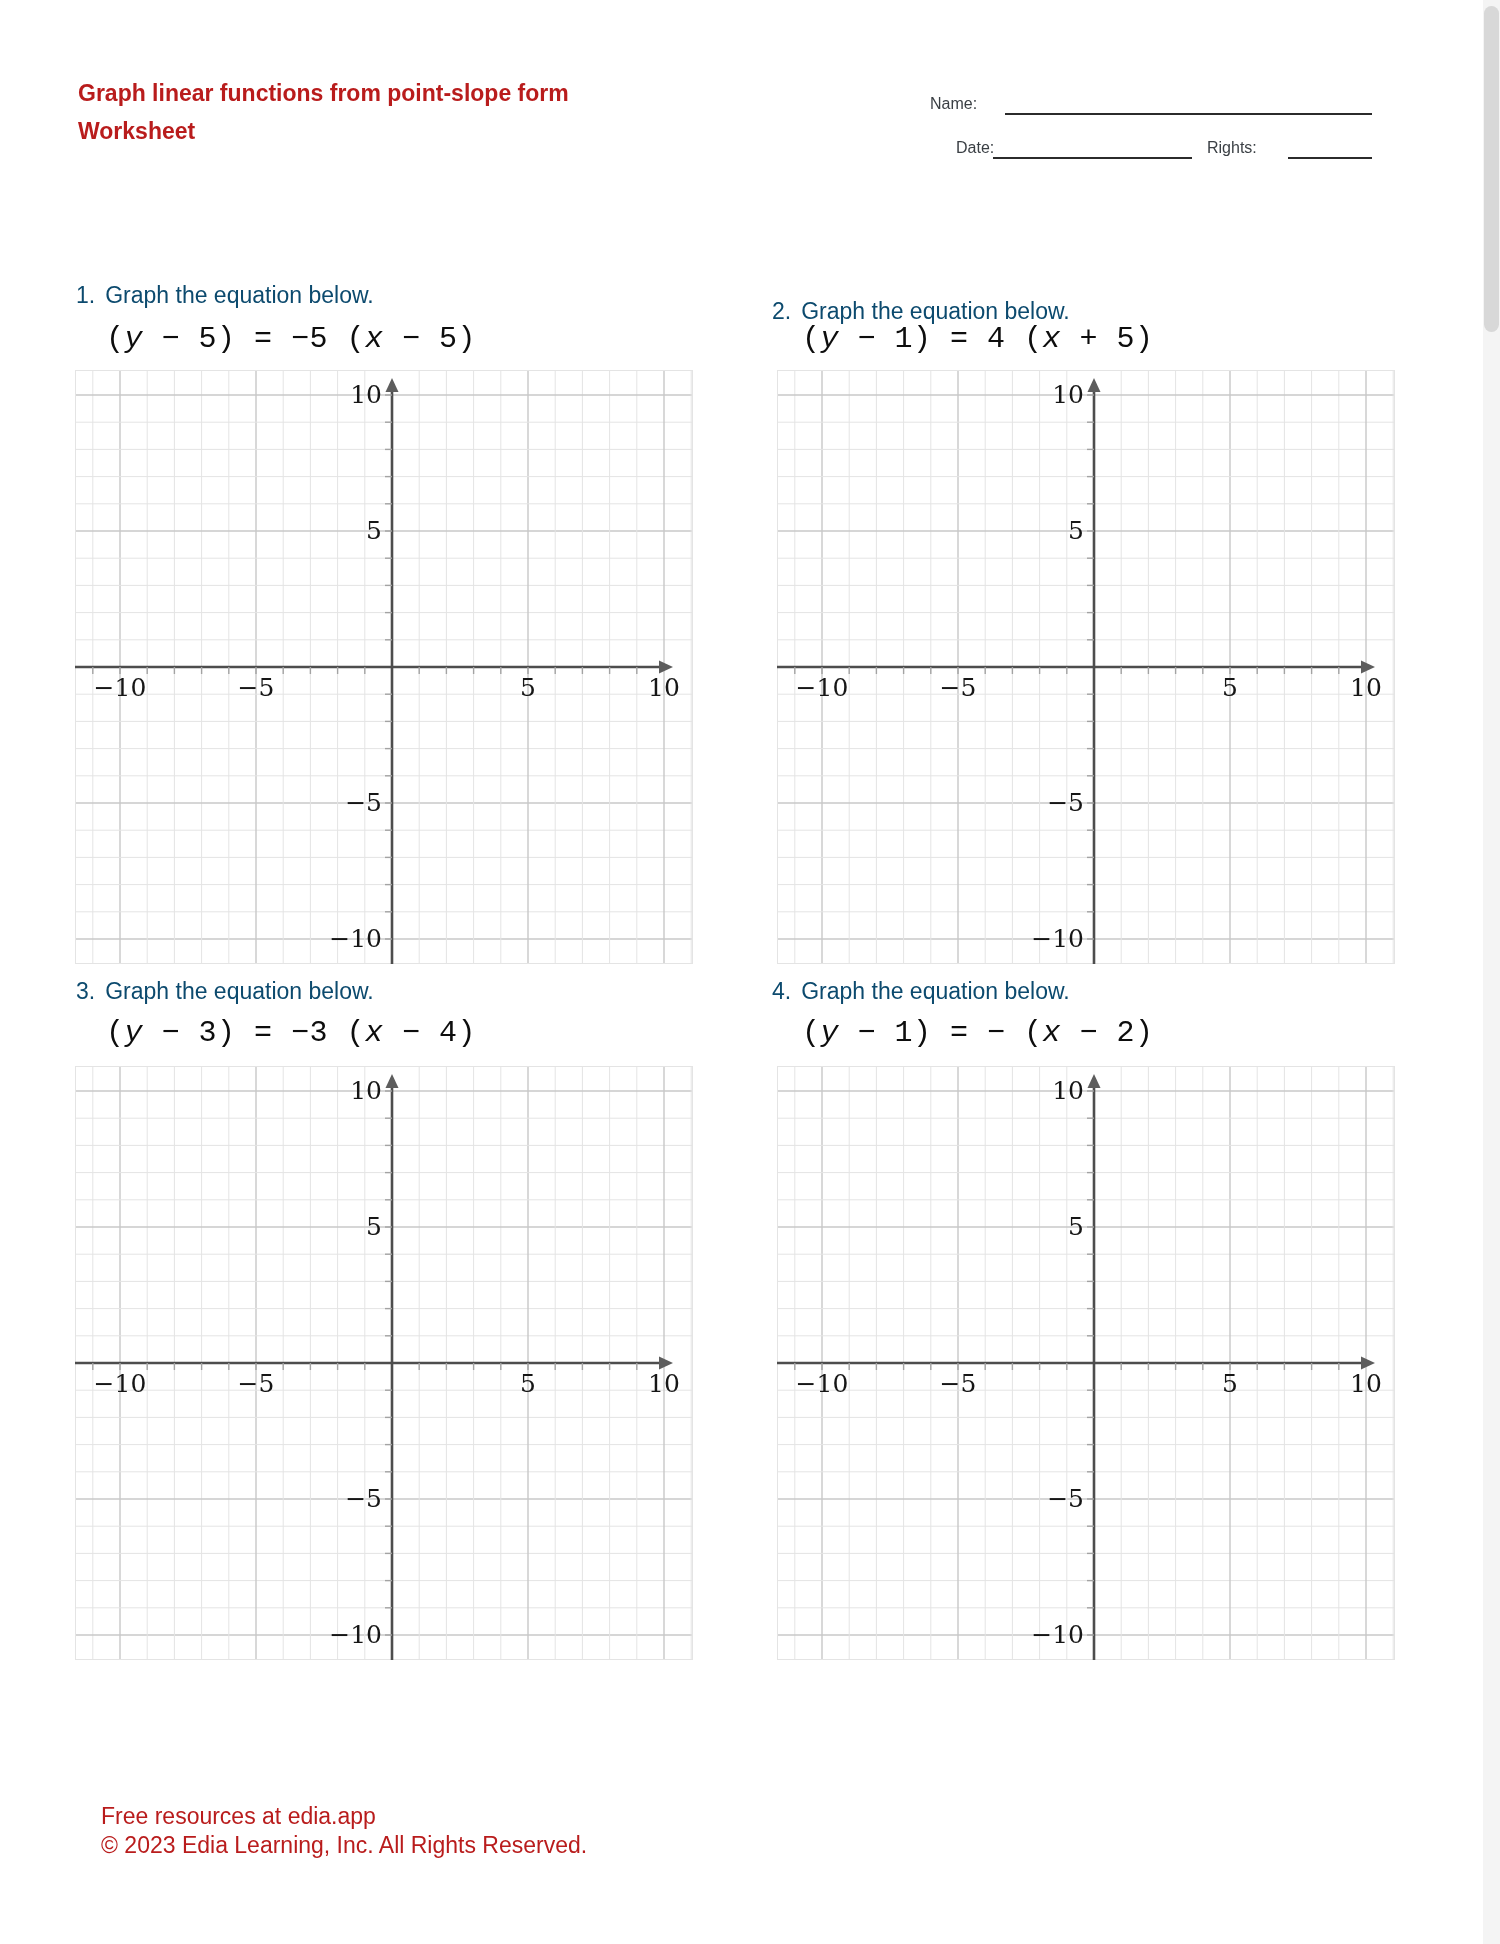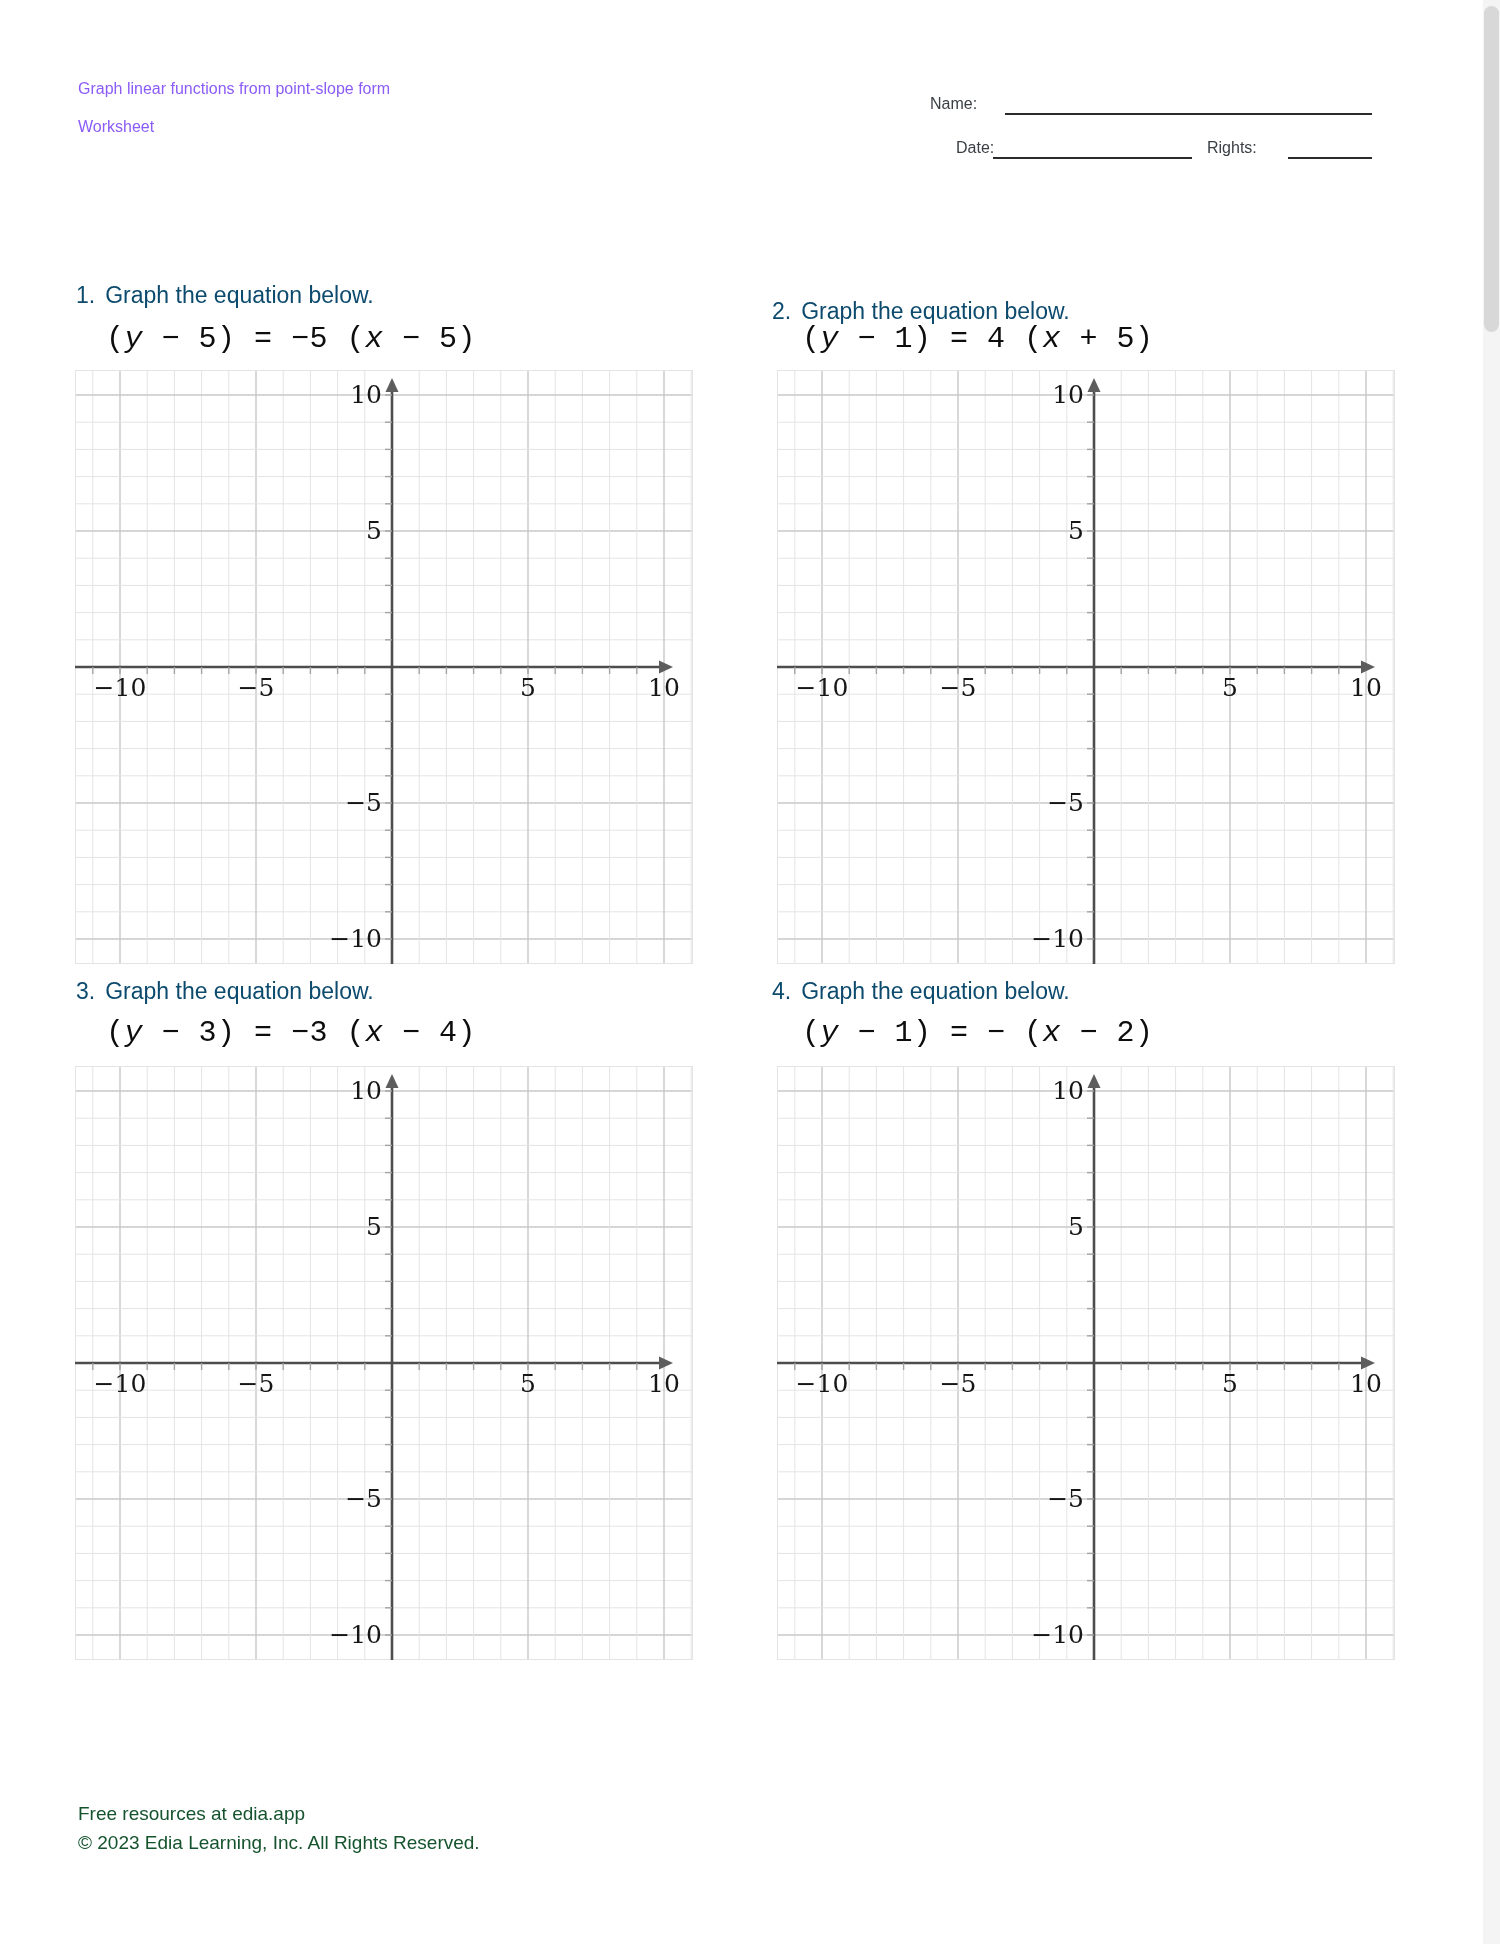--- a/index.html
+++ b/index.html
@@ -1,26 +1,26 @@
 <!DOCTYPE html>
 <html><head>
 <meta charset="utf-8">
 <style>
   html,body{margin:0;padding:0;background:#ffffff;}
   body{width:1500px;height:1944px;position:relative;overflow:hidden;
        font-family:"Liberation Sans",sans-serif;}
-  .title-line{position:absolute;font-size:16px;font-weight:400;color:#8b5cf6;white-space:nowrap;}
+  .title-line{position:absolute;font-size:23px;font-weight:700;color:#b91c1c;white-space:nowrap;}
   .field-label{position:absolute;font-size:16px;color:#3a3f44;white-space:nowrap;}
   .field-line{position:absolute;height:20px;border-bottom:2px solid #2b2b2b;}
   .prompt{position:absolute;font-size:23px;color:#0c4a6e;white-space:nowrap;text-align:center;}
   .prompt .num{margin-right:10px;}
   .equation{position:absolute;font-family:Liberation Mono, monospace;font-size:30px;color:#0d0d0d;white-space:nowrap;letter-spacing:0.5px;}
   .equation i{font-style:italic;}
   .grid-box{position:absolute;width:618px;height:594px;}
-  .footer-line{position:absolute;font-size:19px;color:#14532d;white-space:nowrap;}
+  .footer-line{position:absolute;font-size:23px;color:#b91c1c;white-space:nowrap;margin-left:23px;}
   .scroll-track{position:absolute;left:1483px;top:0;width:17px;height:1944px;background:#f4f4f4;}
   .scroll-thumb{position:absolute;left:1px;top:6px;width:15px;height:326px;border-radius:8px;background:#d8d8d8;}
 </style>
 </head>
 <body>
 
 <div class="title-line" style="left:78px;top:80px">Graph linear functions from point-slope form</div>
 <div class="title-line" style="left:78px;top:118px">Worksheet</div>
 
 <div class="field-label" style="left:930px;top:95px">Name:</div>

